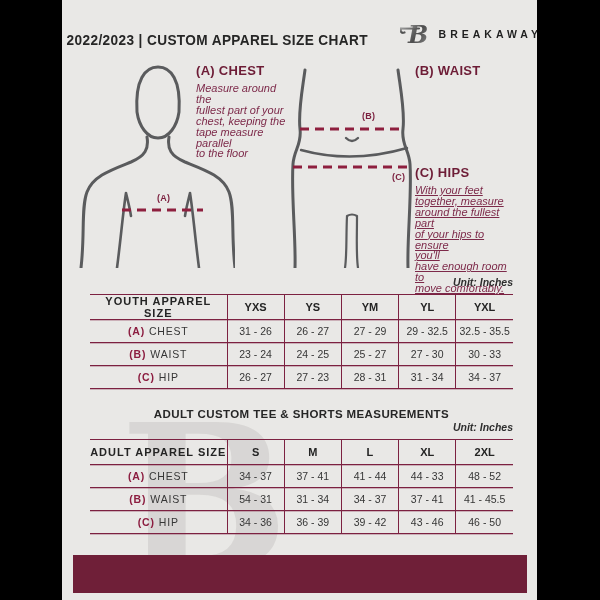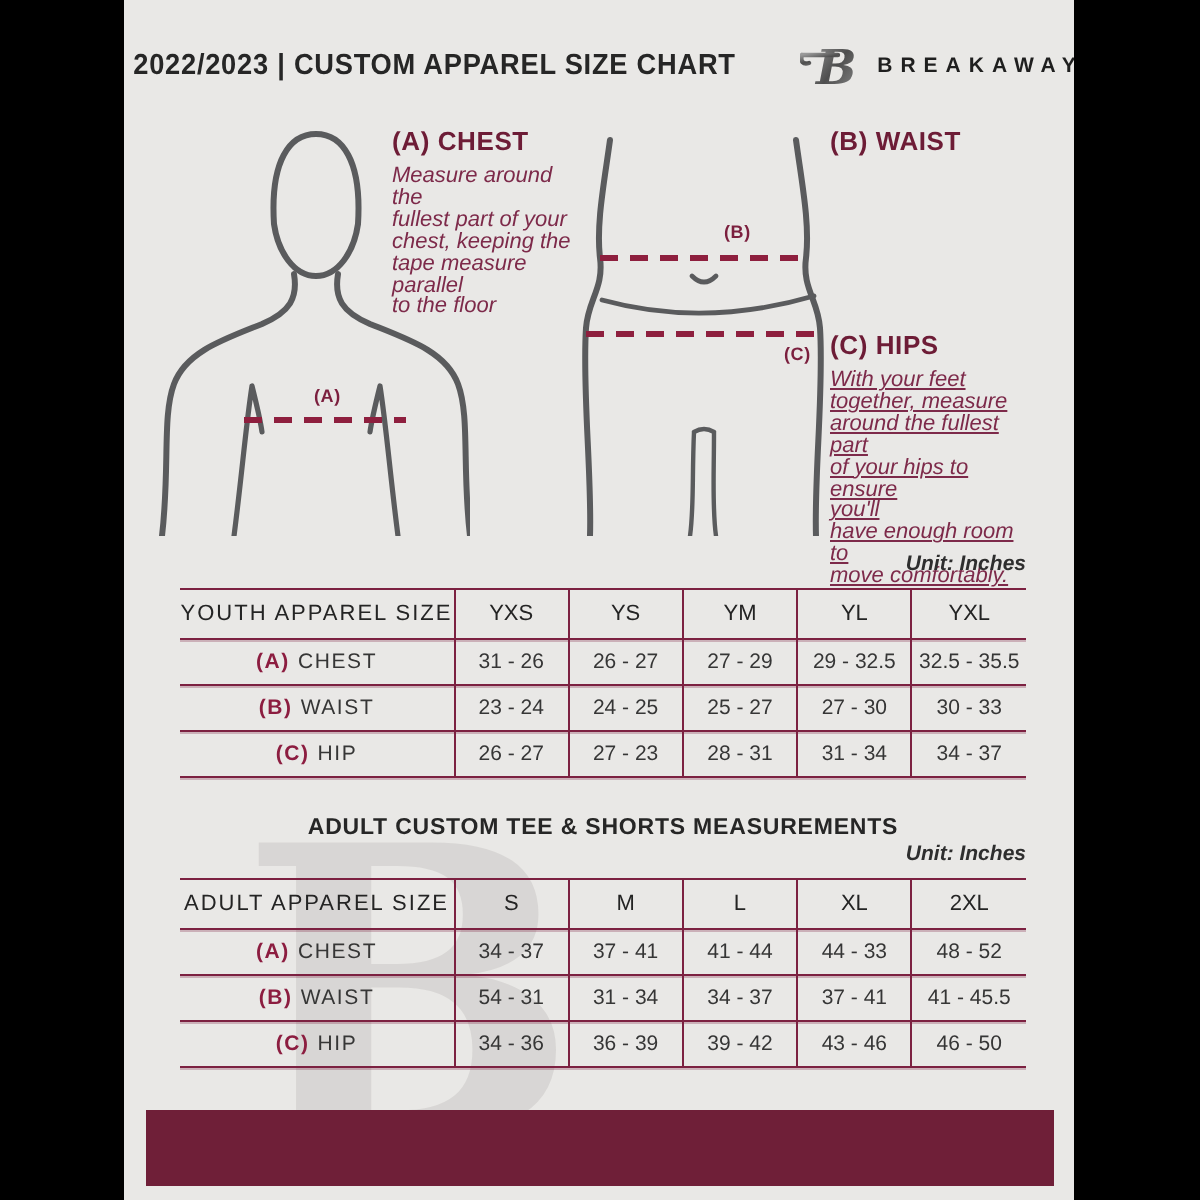--- a/index.html
+++ b/index.html
@@ -7,21 +7,21 @@
     position:relative;width:600px;height:600px;background:#000;
     font-family:"Liberation Sans",sans-serif;overflow:hidden;
     -webkit-font-smoothing:antialiased;
   }
   .page{
     position:absolute;left:62px;top:0;width:475px;height:600px;
     background:#e9e8e6;overflow:hidden;
   }
   
   .hdr{position:absolute;left:0;top:18px;width:100%;height:30px;
-    display:flex;align-items:center;justify-content:center;gap:22px;}
+    display:flex;align-items:flex-end;justify-content:center;gap:22px;}
   .hdr-title{
     font-size:14.5px;font-weight:700;color:#262626;letter-spacing:.4px;
     transform:scaleX(.94);transform-origin:center;white-space:nowrap;
   }
   .brand{display:flex;align-items:center;gap:7px;}
   .brand-name{font-size:10.5px;font-weight:700;color:#1f1f1f;letter-spacing:4px;}
   
   .fig{position:absolute;}
   .diag-label{
     position:absolute;font-size:9px;font-weight:700;color:#7b1f3e;
@@ -41,21 +41,21 @@
   .tbl-unit{text-align:right;font-size:10.5px;font-style:italic;font-weight:700;color:#2e2e2e;margin-top:1px;}
   table.size{
     width:423px;border-collapse:collapse;margin-top:6px;table-layout:fixed;
     border-top:1.5px solid #7c2141;position:relative;z-index:2;
   }
   table.size td{
     border-bottom:1.5px solid #7c2141;height:22px;padding:0;
     text-align:center;font-size:10.5px;color:#363636;font-weight:400;
     box-shadow:0 1px 0 rgba(124,33,65,.28);
   }
-  table.size tr.hd td{height:24px;font-weight:400;font-size:11px;color:#242424;}
+  table.size tr.hd td{height:24px;font-weight:700;font-size:11px;color:#242424;}
   table.size td + td{border-left:1.5px solid #7c2141;}
   td.lab{text-align:left;padding-left:12px;letter-spacing:.8px;font-size:10.8px;}
   td.lab .tag{color:#8c1d40;font-weight:700;margin-right:4px;}
   tr.hd td.lab{font-weight:400;font-size:10.5px;letter-spacing:1px;color:#333;}
   col.c0{width:137px;} col.cs{width:57.2px;}
   
   .footer-bar{position:absolute;left:11px;top:555px;width:454px;height:38px;background:#6f1f38;z-index:3;}
   .watermark{
     position:absolute;left:58px;top:398px;z-index:1;
     font-family:"DejaVu Serif",serif;font-weight:700;font-size:200px;line-height:1;

